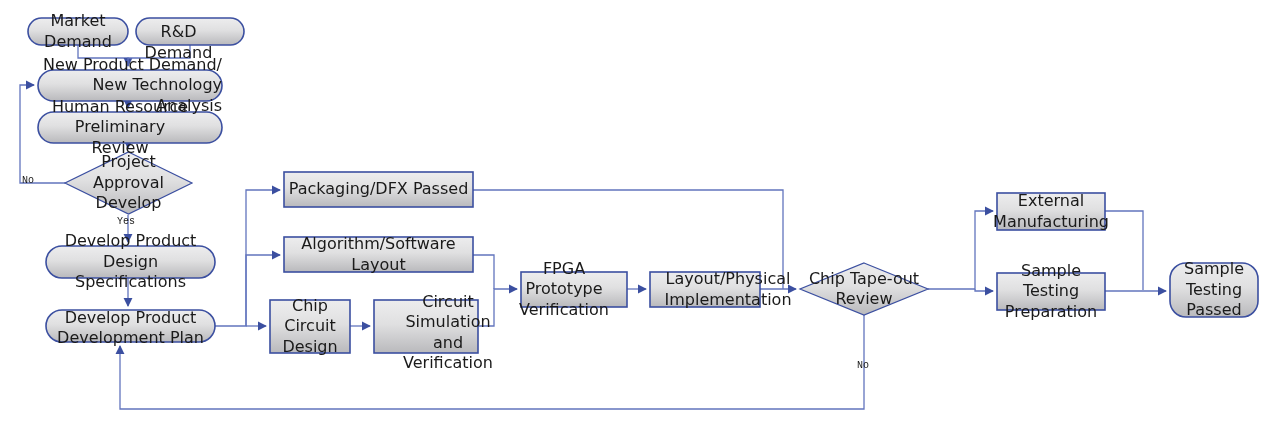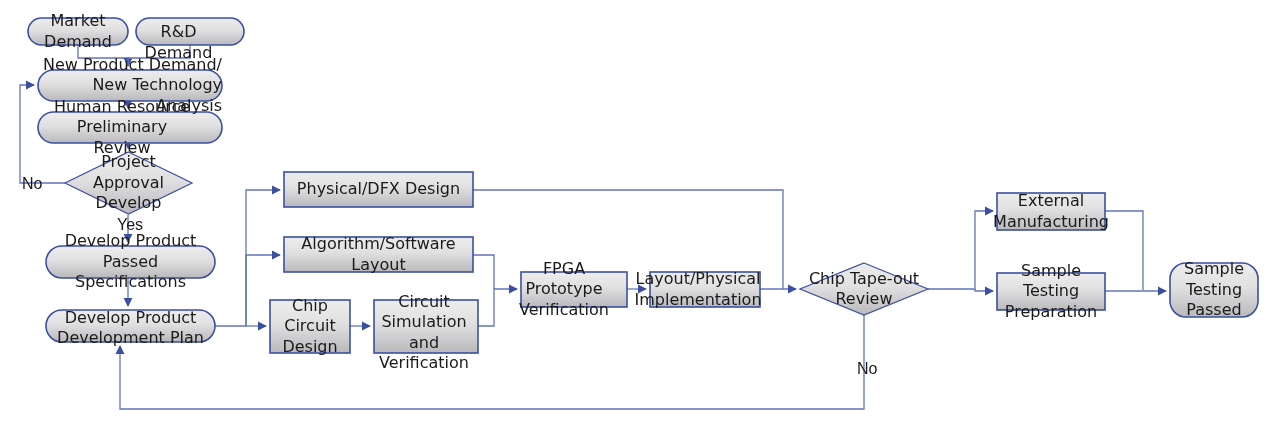--- a/index.html
+++ b/index.html
@@ -13,22 +13,22 @@
     text-align:center;
     font-family:"DejaVu Sans","Liberation Sans",sans-serif;
     font-size:16px;
     color:#1a1a1a;
     line-height:1.28;
     white-space:pre-line;
     pointer-events:none;
   }
   .edge-label{
     position:absolute;
-    font-family:Liberation Sans, sans-serif;
-    font-size:16px;
+    font-family:Liberation Mono, monospace;
+    font-size:10px;
     color:#1a1a1a;
     white-space:nowrap;
   }
 </style>
 </head>
 <body>
 
 <div id="canvas">
   <svg viewBox="0 0 1280 428" xmlns="http://www.w3.org/2000/svg">
     <defs>
@@ -82,38 +82,38 @@
         <rect x="997" y="193" width="108" height="37" rx="0" ry="0" fill="url(#nodeGrad)" stroke="#3b4fa0" stroke-width="1.6"></rect>
         <rect x="997" y="273" width="108" height="37" rx="0" ry="0" fill="url(#nodeGrad)" stroke="#3b4fa0" stroke-width="1.6"></rect>
         <rect x="1170" y="263" width="88" height="54" rx="16" ry="16" fill="url(#nodeGrad)" stroke="#3b4fa0" stroke-width="1.6"></rect>
       </g>
   </svg>
   <div id="labels-layer">
       <div class="node-label" style="left: 28px; top: 18px; width: 100px; height: 27px; color: rgb(26, 26, 26);">Market Demand</div>
       <div class="node-label" style="left: 136px; top: 29px; width: 85px; height: 27px; color: rgb(26, 26, 26);">R&amp;D Demand</div>
       <div class="node-label" style="left: 38px; top: 70px; width: 184px; height: 31px; color: rgb(26, 26, 26); text-align: right;">New Product Demand/
 New Technology Analysis</div>
-      <div class="node-label" style="left: 38px; top: 112px; width: 168px; height: 31px; color: rgb(26, 26, 26);">Human Resource Preliminary
+      <div class="node-label" style="left: 22px; top: 112px; width: 168px; height: 31px; color: rgb(26, 26, 26); padding-left: 14px;">Human Resource Preliminary
 Review</div>
       <div class="node-label" style="left: 65px; top: 152px; width: 127px; height: 62px; color: rgb(26, 26, 26);">Project Approval
 Develop</div>
-      <div class="node-label" style="left: 46px; top: 246px; width: 169px; height: 32px; color: rgb(26, 26, 26);">Develop Product Passed
+      <div class="node-label" style="left: 46px; top: 246px; width: 169px; height: 32px; color: rgb(26, 26, 26);">Develop Product Design
 Specifications</div>
       <div class="node-label" style="left: 46px; top: 310px; width: 169px; height: 36px; color: rgb(26, 26, 26);">Develop Product
 Development Plan</div>
-      <div class="node-label" style="left: 284px; top: 172px; width: 189px; height: 35px; color: rgb(26, 26, 26);">Physical/DFX Design</div>
+      <div class="node-label" style="left: 284px; top: 172px; width: 189px; height: 35px; color: rgb(26, 26, 26);">Packaging/DFX Passed</div>
       <div class="node-label" style="left: 284px; top: 237px; width: 189px; height: 35px; color: rgb(26, 26, 26);">Algorithm/Software Layout</div>
       <div class="node-label" style="left: 270px; top: 300px; width: 80px; height: 53px; color: rgb(26, 26, 26);">Chip Circuit
 Design</div>
-      <div class="node-label" style="left: 372px; top: 300px; width: 104px; height: 65px; color: rgb(26, 26, 26);">Circuit
+      <div class="node-label" style="left: 396px; top: 300px; width: 104px; height: 65px; color: rgb(26, 26, 26);">Circuit
 Simulation and
 Verification</div>
       <div class="node-label" style="left: 511px; top: 272px; width: 106px; height: 35px; color: rgb(26, 26, 26);">FPGA Prototype
 Verification</div>
-      <div class="node-label" style="left: 646px; top: 272px; width: 104px; height: 35px; color: rgb(26, 26, 26);">Layout/Physical
+      <div class="node-label" style="left: 676px; top: 272px; width: 104px; height: 35px; color: rgb(26, 26, 26);">Layout/Physical
 Implementation</div>
       <div class="node-label" style="left: 800px; top: 263px; width: 128px; height: 52px; color: rgb(26, 26, 26);">Chip Tape-out
 Review</div>
       <div class="node-label" style="left: 997px; top: 193px; width: 108px; height: 37px; color: rgb(26, 26, 26);">External
 Manufacturing</div>
       <div class="node-label" style="left: 997px; top: 273px; width: 108px; height: 37px; color: rgb(26, 26, 26);">Sample Testing
 Preparation</div>
       <div class="node-label" style="left: 1170px; top: 263px; width: 88px; height: 54px; color: rgb(26, 26, 26);">Sample Testing
 Passed</div>
       <div class="edge-label" style="left: 22px; top: 175px; color: rgb(26, 26, 26);">No</div>

